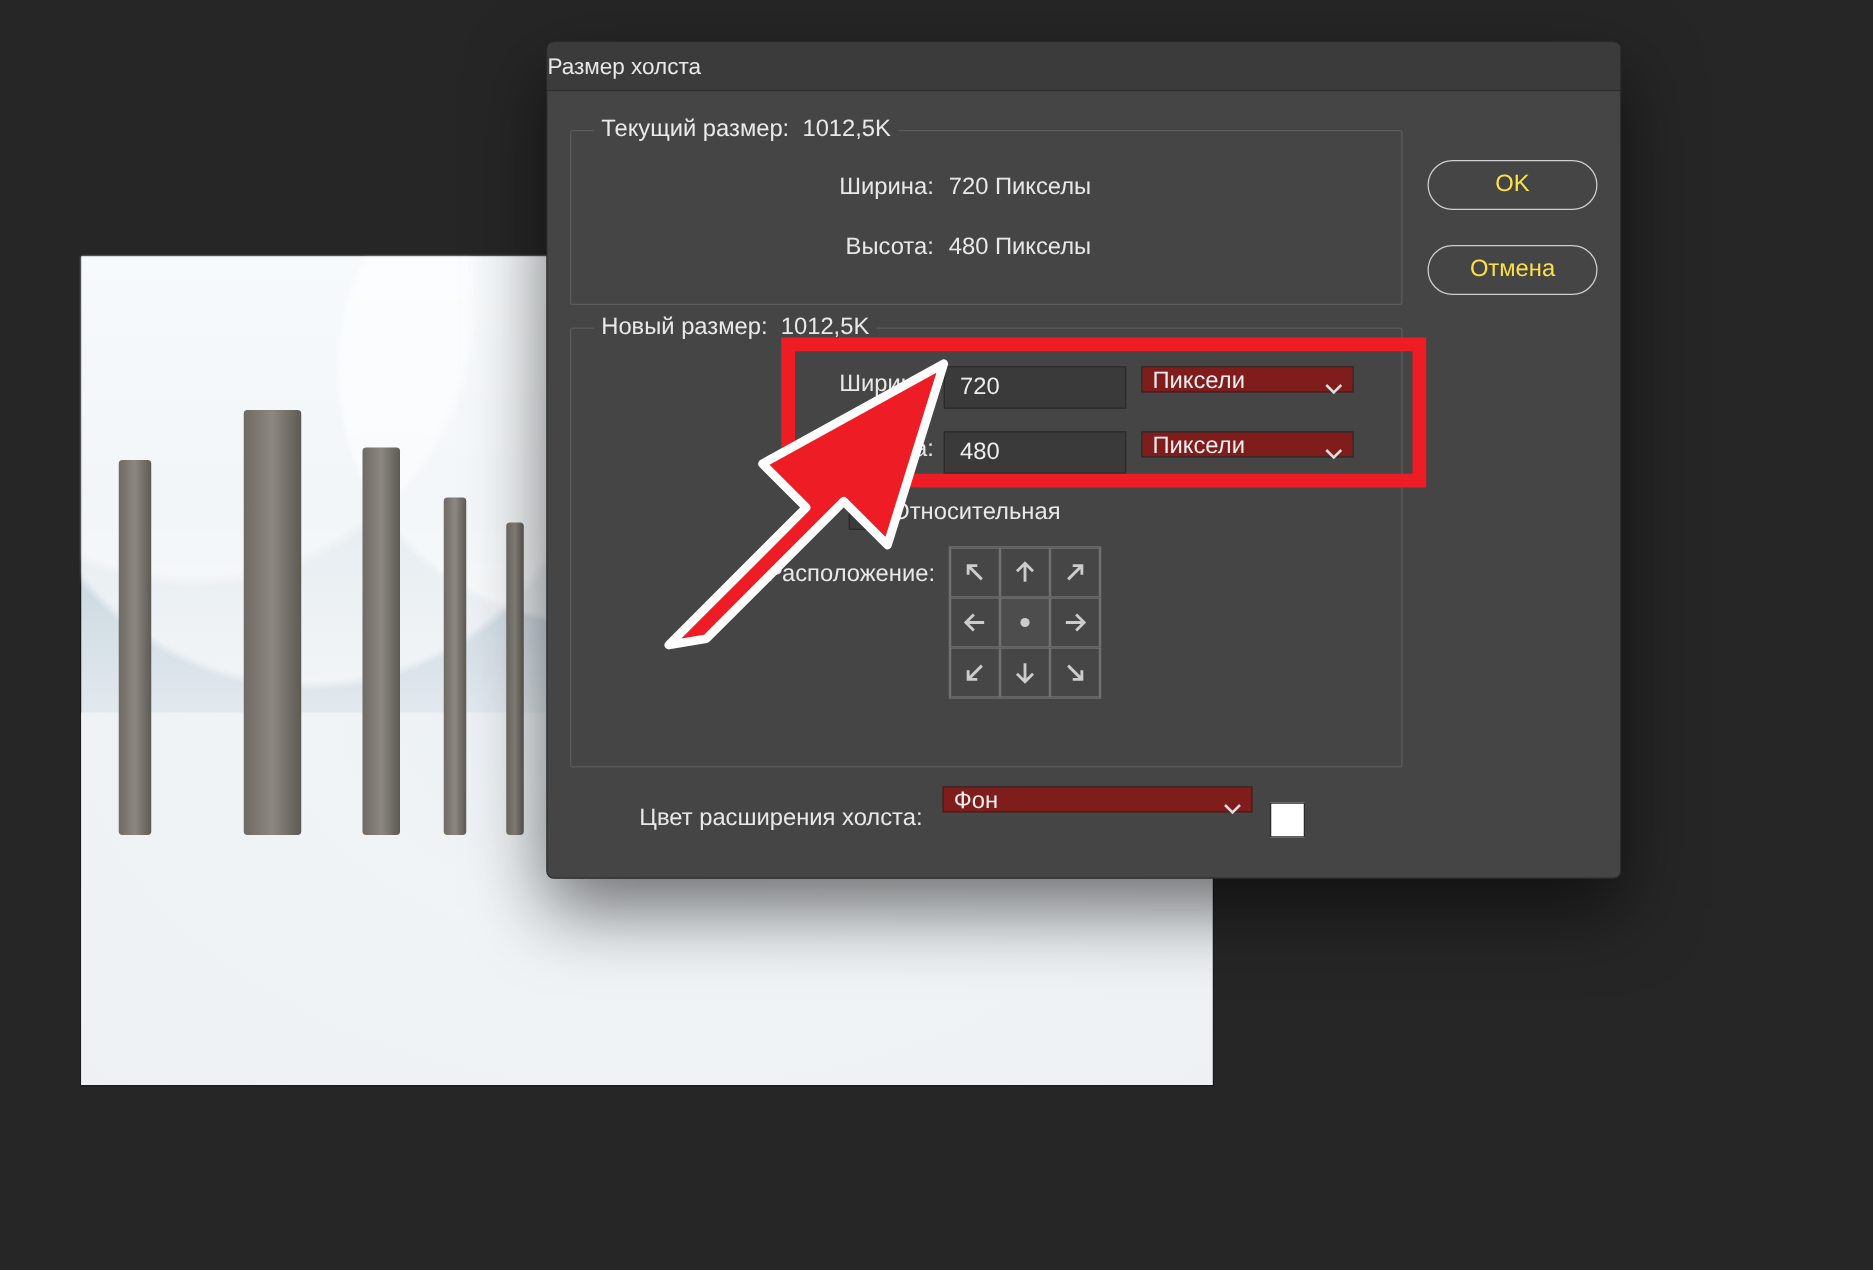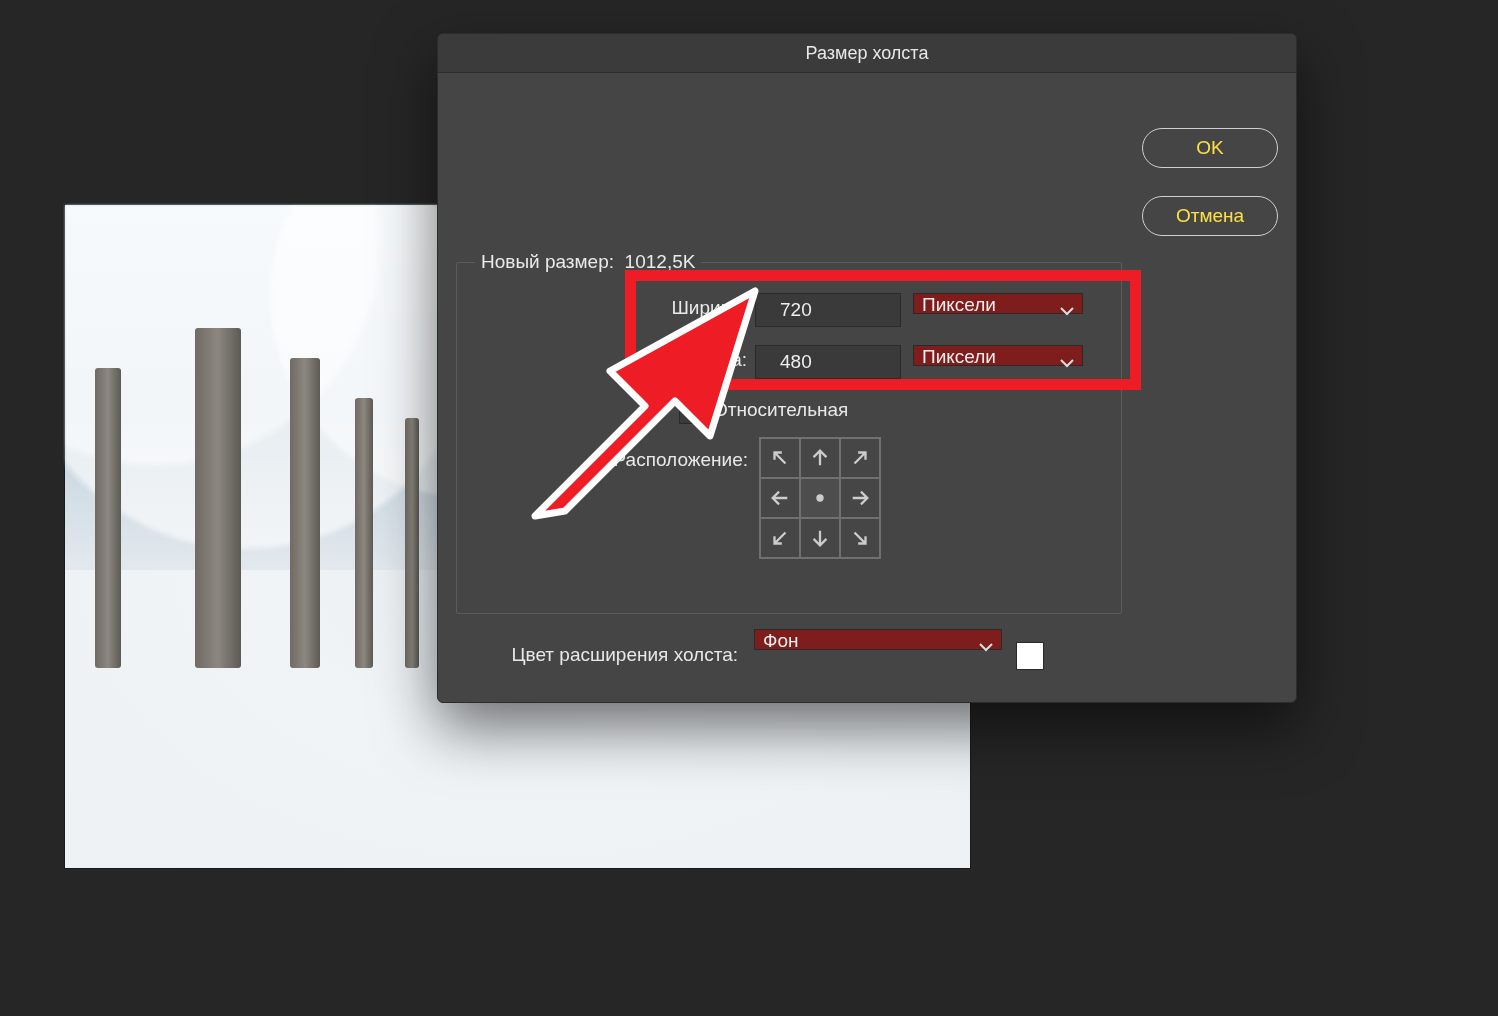--- a/index.html
+++ b/index.html
@@ -9,34 +9,34 @@
   .canvas-image .snow{position:absolute;inset:55% 0 0 0;background:radial-gradient(ellipse at 50% 0%,#e8edf1 0%,#f0f4f7 40%,#edf1f4 100%);}
   .canvas-image .crown{position:absolute;top:0;left:0;right:0;height:55%;background:
       radial-gradient(circle at 20% 30%,rgba(255,255,255,.6) 0 30%,transparent 31%),
       radial-gradient(circle at 45% 25%,rgba(255,255,255,.55) 0 35%,transparent 36%),
       radial-gradient(circle at 70% 35%,rgba(255,255,255,.5) 0 28%,transparent 29%),
       radial-gradient(circle at 85% 20%,rgba(255,255,255,.5) 0 25%,transparent 26%),
       radial-gradient(circle at 10% 10%,rgba(255,255,255,.5) 0 25%,transparent 26%);
       filter:blur(1px);}
   
   .dialog{position:absolute;left:437px;top:33px;width:858px;height:668px;background:#454545;border:1px solid #2c2c2c;border-radius:6px;box-shadow:0 25px 60px rgba(0,0,0,.55);}
-  .titlebar{height:38px;background:#3b3b3b;border-bottom:1px solid #2d2d2d;border-radius:6px 6px 0 0;text-align:center;line-height:38px;color:#e8e8e8;font-size:18px;}
+  .titlebar{height:38px;background:#3b3b3b;border-bottom:1px solid #2d2d2d;border-radius:6px 6px 0 0;line-height:38px;color:#e8e8e8;font-size:18px;}
   .content{position:absolute;inset:38px 0 0 0;}
   .fieldset{position:absolute;border:1px solid #5b5b5b;border-radius:2px;}
   .fs-current{left:18px;top:32px;width:664px;height:138px;}
   .fs-new{left:18px;top:190px;width:664px;height:350px;}
   .legend{position:absolute;top:-12px;left:18px;background:#454545;padding:0 6px;color:#e9e9e9;font-size:19px;}
   .label{position:absolute;color:#e8e8e8;font-size:19px;text-align:right;}
   .value{position:absolute;color:#e8e8e8;font-size:19px;text-align:left;}
   
   .btn{position:absolute;width:136px;height:40px;border:1.5px solid #cfcfcf;background:transparent;color:#fde047;border-radius:22px;font-size:19px;cursor:pointer;}
   .btn.ok{left:704px;top:56px;}
   .btn.cancel{left:704px;top:124px;}
   
-  .text-input{position:absolute;height:34px;width:146px;background:#3a3a3a;border:1px solid #2a2a2a;color:#eee;font-size:19px;padding:0 24px;box-sizing:border-box;}
+  .text-input{position:absolute;height:34px;width:146px;background:#3a3a3a;border:1px solid #2a2a2a;color:#eee;font-size:19px;padding:0 12px;box-sizing:border-box;}
   .dropdown{position:absolute;height:21px;width:170px;background:#7f1d1d;border:1px solid #2a2a2a;color:#eee;font-size:19px;padding:0 12px 0 8px;box-sizing:border-box;cursor:pointer;}
   .dropdown .chev{position:absolute;right:7px;top:9px;}
   .dropdown.wide{width:248px;}
   .checkbox{position:absolute;width:22px;height:22px;border:1px solid #2a2a2a;background:#3a3a3a;cursor:pointer;}
   .swatch{position:absolute;width:26px;height:26px;background:#fff;border:1px solid #2a2a2a;cursor:pointer;}
   
   .red-box{position:absolute;border:11px solid #ee1c25;box-sizing:border-box;}
   
   .anchor{position:absolute;display:grid;grid-template-columns:repeat(3,40px);grid-template-rows:repeat(3,40px);border:1px solid #707070;}
   .anchor .cell{border:1px solid #707070;background:#464646;display:flex;align-items:center;justify-content:center;cursor:pointer;}
@@ -60,20 +60,30 @@
 </div>
 
 <div class="dialog">
   <div class="titlebar">Размер холста</div>
 
   <div class="content">
 
     <button class="btn ok">OK</button>
     <button class="btn cancel">Отмена</button>
 
+    <div class="fieldset fs-current">
+      <span class="legend">
+        <span>Текущий размер:</span>
+        &nbsp;<span>1012,5K</span>
+      </span>
+      <span class="label" style="left:60px;top:34px;width:230px">Ширина:</span>
+      <span class="value" style="left:302px;top:34px">720 Пикселы</span>
+      <span class="label" style="left:60px;top:82px;width:230px">Высота:</span>
+      <span class="value" style="left:302px;top:82px">480 Пикселы</span>
+    </div>
 
     <div class="fieldset fs-new">
       <span class="legend">
         <span>Новый размер:</span>
         &nbsp;<span>1012,5K</span>
       </span>
 
       <span class="label" style="left:60px;top:34px;width:230px">Ширина:</span>
       <input class="text-input" style="left: 298px; top: 30px;" value="720">
       <div class="dropdown" style="left:456px;top:30px">

